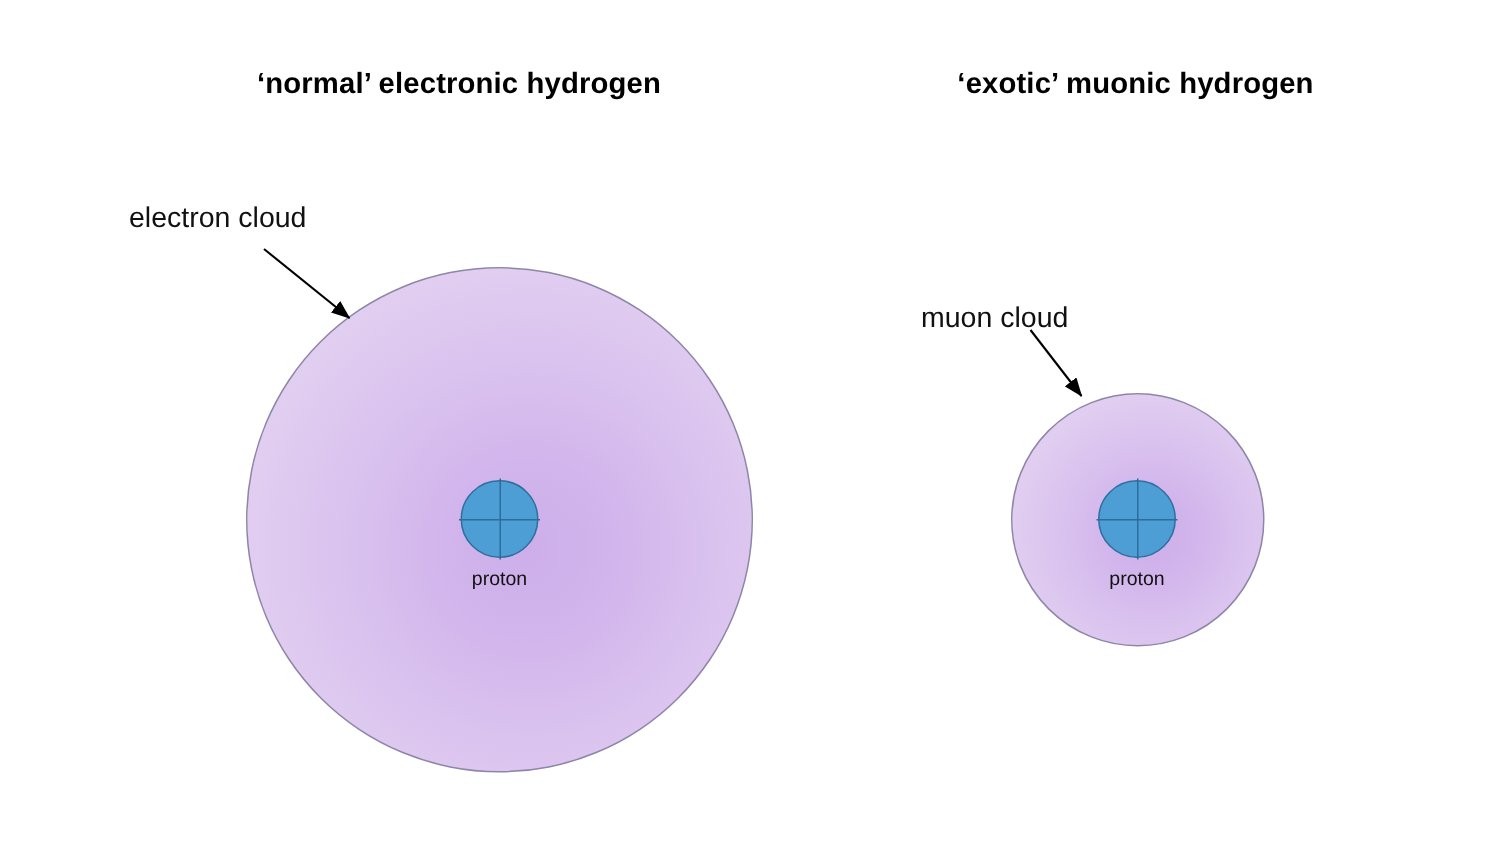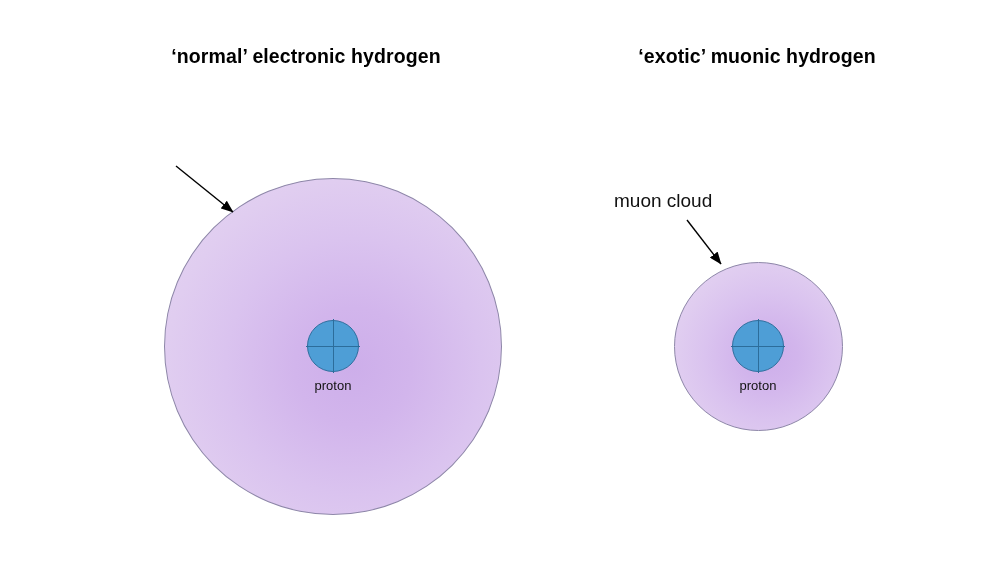--- a/index.html
+++ b/index.html
@@ -36,21 +36,21 @@
   #title-right { left: 560px; top: 45px; width: 394px; }
 
   
   .callout-label {
     position: absolute;
     font-size: 19px;
     white-space: nowrap;
     color: #111111;
   }
   #label-electron-cloud { left: 86px;  top: 135px; }
-  #label-muon-cloud     { left: 614px; top: 190px; }
+  #label-muon-cloud     { left: 614px; top: 202px; }
 
   
   #arrow-layer {
     position: absolute;
     left: 0; top: 0;
     width: 1000px;
     height: 562px;
     pointer-events: none;
   }
 
@@ -140,20 +140,21 @@
   <div class="proton" id="proton-electron"></div>
 
   <div class="proton-label" id="proton-label-electron">proton</div>
 
   <div class="cloud" id="cloud-muon"></div>
 
   <div class="proton" id="proton-muon"></div>
 
   <div class="proton-label" id="proton-label-muon">proton</div>
 
+  <div class="callout-label" id="label-electron-cloud">electron cloud</div>
 
   <div class="callout-label" id="label-muon-cloud">muon cloud</div>
 
   <svg id="arrow-layer" viewBox="0 0 1000 562">
     <defs>
       <marker id="arrowhead" markerWidth="9" markerHeight="7" refX="8.5" refY="3.5" orient="auto" markerUnits="strokeWidth">
         <polygon points="0 0, 9 3.5, 0 7" fill="#000000"></polygon>
       </marker>
     </defs>
     <line id="arrow-electron" x1="176" y1="166" x2="233" y2="212" stroke="#000000" stroke-width="1.4" marker-end="url(#arrowhead)"></line>

